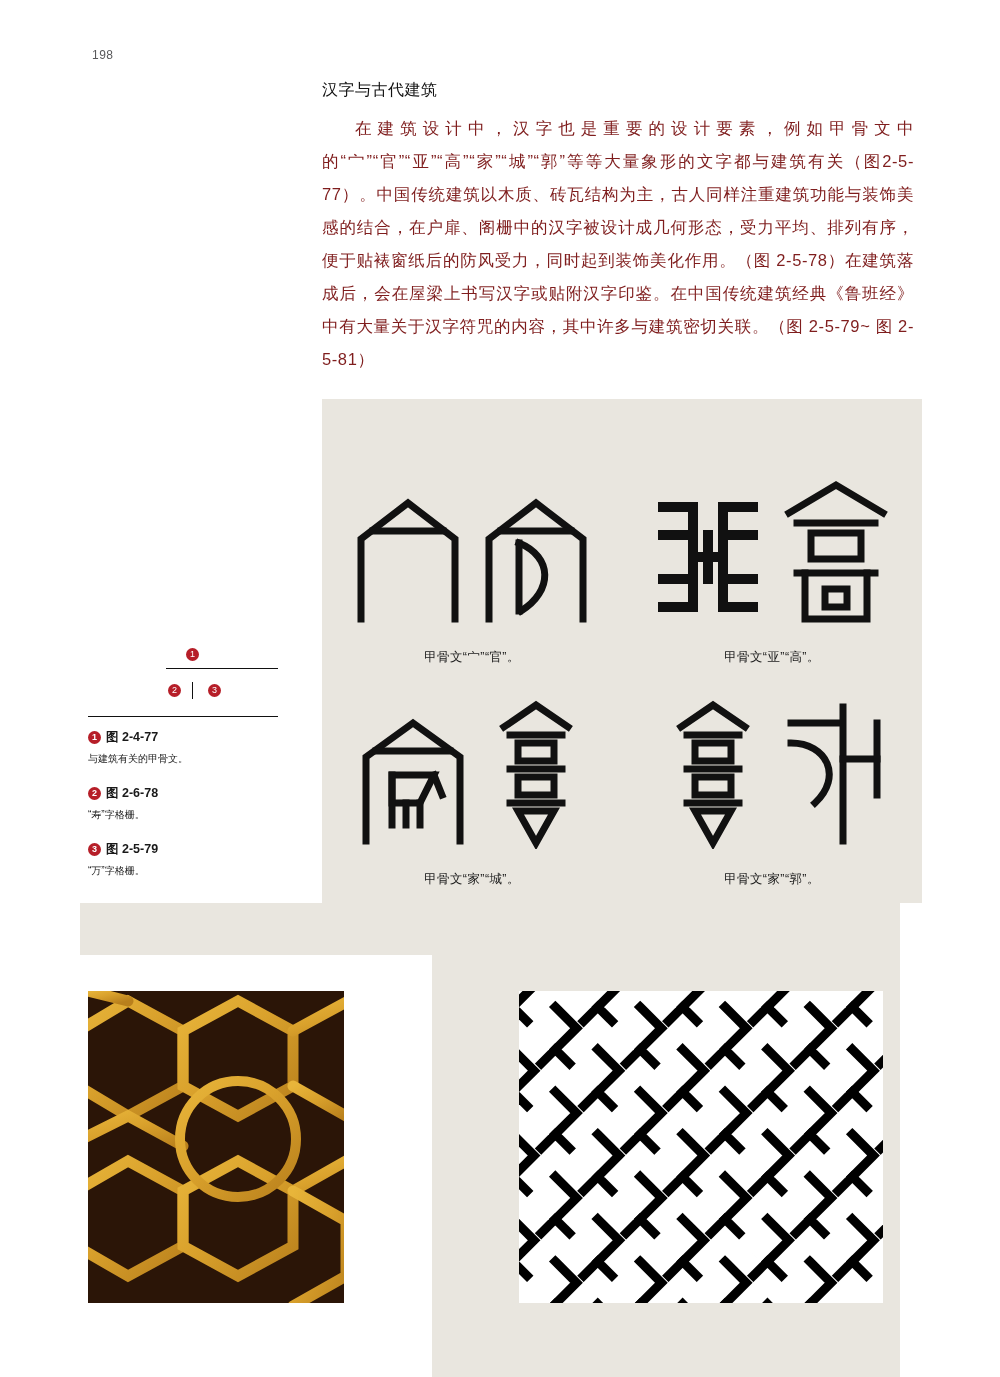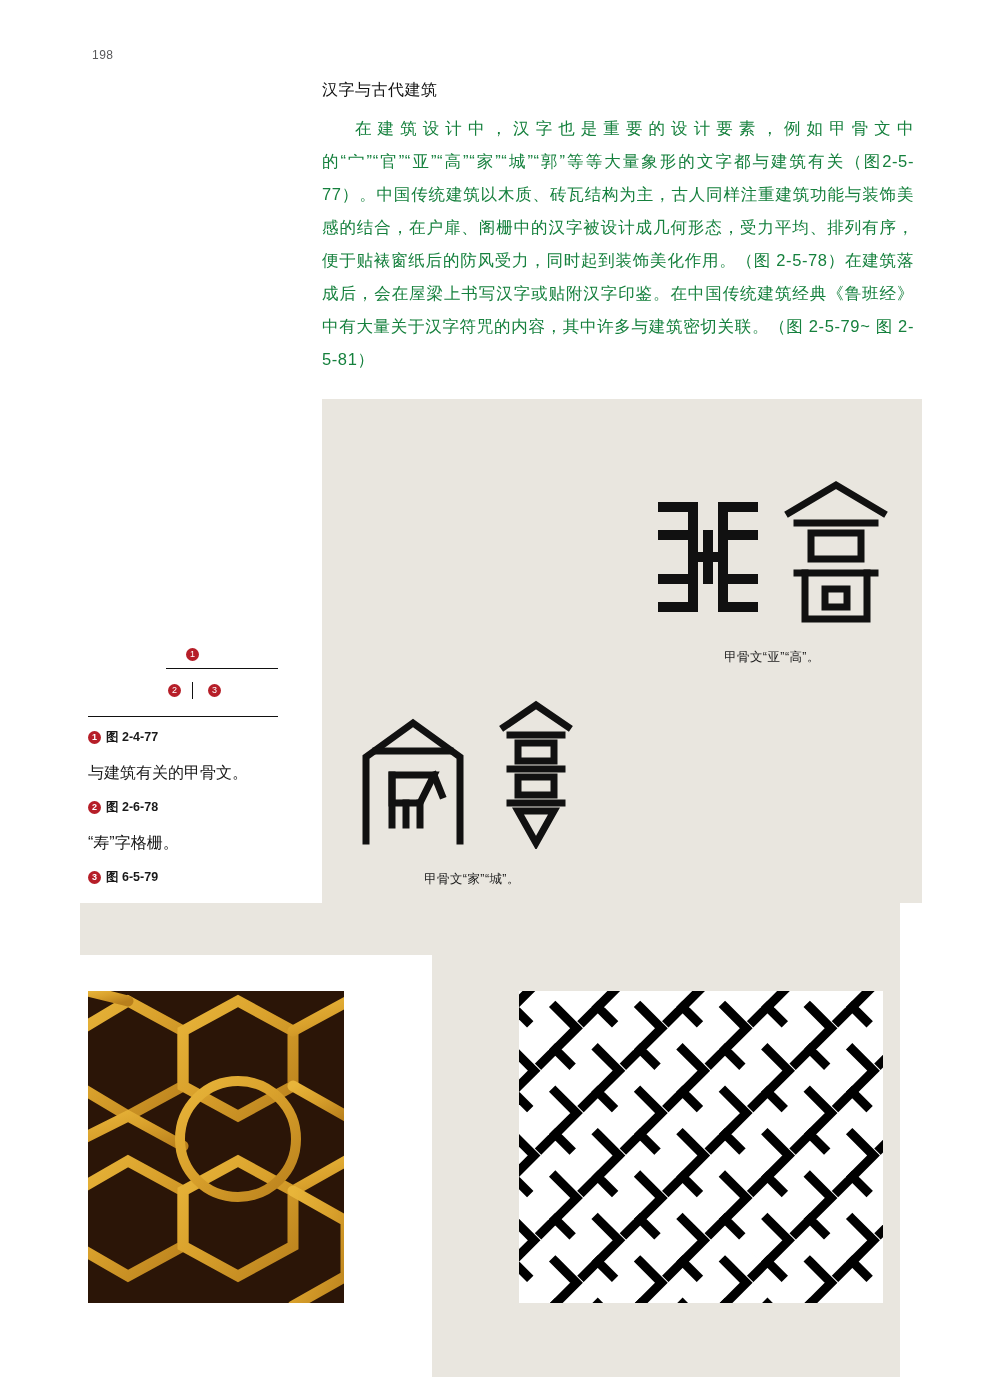--- a/index.html
+++ b/index.html
@@ -41,21 +41,21 @@
   .body-text {
     position: absolute;
     left: 322px;
     top: 112px;
     width: 592px;
     font-size: 16.5px;
     line-height: 33px;
     text-align: justify;
     text-justify: inter-ideograph;
     text-indent: 2em;
-    color: #15803d;
+    color: #7f1d1d;
     letter-spacing: 0.6px;
   }
 
   
   .figure-panel {
     position: absolute;
     left: 322px;
     top: 399px;
     width: 600px;
     height: 504px;
@@ -154,22 +154,22 @@
     color: #1a1a1a;
   }
   .cap-title {
     font-weight: bold;
     font-size: 12.5px;
     display: flex;
     align-items: center;
     gap: 5px;
   }
   .cap-sub {
-    margin-top: 16px;
-    font-size: 16px;
+    margin-top: 2px;
+    font-size: 10px;
   }
 
   
   .lower-band {
     position: absolute;
     left: 80px;
     top: 903px;
     width: 820px;
     height: 474px;
     background: #e9e6df;
@@ -207,20 +207,39 @@
 <div class="page-number">198</div>
 
 <div class="section-heading">汉字与古代建筑</div>
 
 <div class="body-text">在建筑设计中，汉字也是重要的设计要素，例如甲骨文中的“宀”“官”“亚”“高”“家”“城”“郭”等等大量象形的文字都与建筑有关（图2-5-77）。中国传统建筑以木质、砖瓦结构为主，古人同样注重建筑功能与装饰美感的结合，在户扉、阁栅中的汉字被设计成几何形态，受力平均、排列有序，便于贴裱窗纸后的防风受力，同时起到装饰美化作用。（图 2-5-78）在建筑落成后，会在屋梁上书写汉字或贴附汉字印鉴。在中国传统建筑经典《鲁班经》中有大量关于汉字符咒的内容，其中许多与建筑密切关联。（图 2-5-79~ 图 2-5-81）</div>
 
 <div class="figure-panel"></div>
 
 <div class="glyph-grid">
 
+  <div class="glyph-cell r1 c1">
+    <div class="glyph-art">
+      <svg width="110" height="140" viewBox="0 0 110 140">
+        <g fill="none" stroke="#111" stroke-width="7" stroke-linecap="square">
+          <path d="M8 132 L8 52 L55 16 L102 52 L102 132"></path>
+          <path d="M20 44 L90 44"></path>
+        </g>
+      </svg>
+      <svg width="110" height="140" viewBox="0 0 110 140">
+        <g fill="none" stroke="#111" stroke-width="7" stroke-linecap="square">
+          <path d="M8 132 L8 52 L55 16 L102 52 L102 132"></path>
+          <path d="M20 44 L90 44"></path>
+          <path d="M38 56 C72 70, 72 104, 40 124"></path>
+          <path d="M38 56 L38 124"></path>
+        </g>
+      </svg>
+    </div>
+    <div class="glyph-caption">甲骨文“宀”“官”。</div>
+  </div>
 
   <div class="glyph-cell r2 c1">
     <div class="glyph-art">
       <svg width="110" height="140" viewBox="0 0 110 140">
         <g fill="none" stroke="#111" stroke-width="7" stroke-linecap="square">
           <path d="M8 132 L8 48 L55 14 L102 48 L102 132"></path>
           <path d="M18 42 L92 42"></path>
           <path d="M34 66 L76 66 L62 94 L34 94 Z"></path>
           <path d="M34 66 L34 116"></path>
           <path d="M48 94 L48 116"></path>
@@ -264,20 +283,45 @@
           <path d="M30 56 L30 82 L80 82 L80 56 Z"></path>
           <path d="M16 96 L94 96"></path>
           <path d="M24 96 L24 142 L86 142 L86 96"></path>
           <path d="M44 112 L66 112 L66 130 L44 130 Z"></path>
         </g>
       </svg>
     </div>
     <div class="glyph-caption">甲骨文“亚”“高”。</div>
   </div>
 
+  <div class="glyph-cell r2 c2">
+    <div class="glyph-art">
+      <svg width="100" height="150" viewBox="0 0 100 150">
+        <g fill="none" stroke="#111" stroke-width="7" stroke-linecap="square">
+          <path d="M18 28 L50 6 L82 28"></path>
+          <path d="M24 36 L76 36"></path>
+          <path d="M32 44 L68 44 L68 62 L32 62 Z"></path>
+          <path d="M24 70 L76 70"></path>
+          <path d="M32 78 L68 78 L68 96 L32 96 Z"></path>
+          <path d="M24 104 L76 104"></path>
+          <path d="M32 112 L68 112 L50 144 L32 112 Z"></path>
+        </g>
+      </svg>
+      <svg width="100" height="150" viewBox="0 0 100 150">
+        <g fill="none" stroke="#111" stroke-width="7" stroke-linecap="square">
+          <path d="M10 24 L56 24"></path>
+          <path d="M10 44 C46 44, 62 78, 34 104"></path>
+          <path d="M62 8 L62 142"></path>
+          <path d="M62 60 L96 60"></path>
+          <path d="M96 24 L96 96"></path>
+        </g>
+      </svg>
+    </div>
+    <div class="glyph-caption">甲骨文“家”“郭”。</div>
+  </div>
 </div>
 
 <div class="legend">
   <div class="legend-key">
     <div class="legend-rule"></div>
     <div class="key-num key1">
       <span class="badge">1</span>
     </div>
     <div class="key-num key2">
       <span class="badge">2</span>
@@ -301,21 +345,21 @@
     <div class="cap-title">
       <span class="badge">2</span>
       <span>图 2-6-78</span>
     </div>
     <div class="cap-sub">“寿”字格栅。</div>
   </div>
 
   <div class="cap-item">
     <div class="cap-title">
       <span class="badge">3</span>
-      <span>图 6-5-79</span>
+      <span>图 2-5-79</span>
     </div>
     <div class="cap-sub">“万”字格栅。</div>
   </div>
 </div>
 
 <div class="lower-band"></div>
 <div class="lower-band-notch"></div>
 
 <div class="photo-lattice">
   <svg width="256" height="312" viewBox="0 0 256 312">

